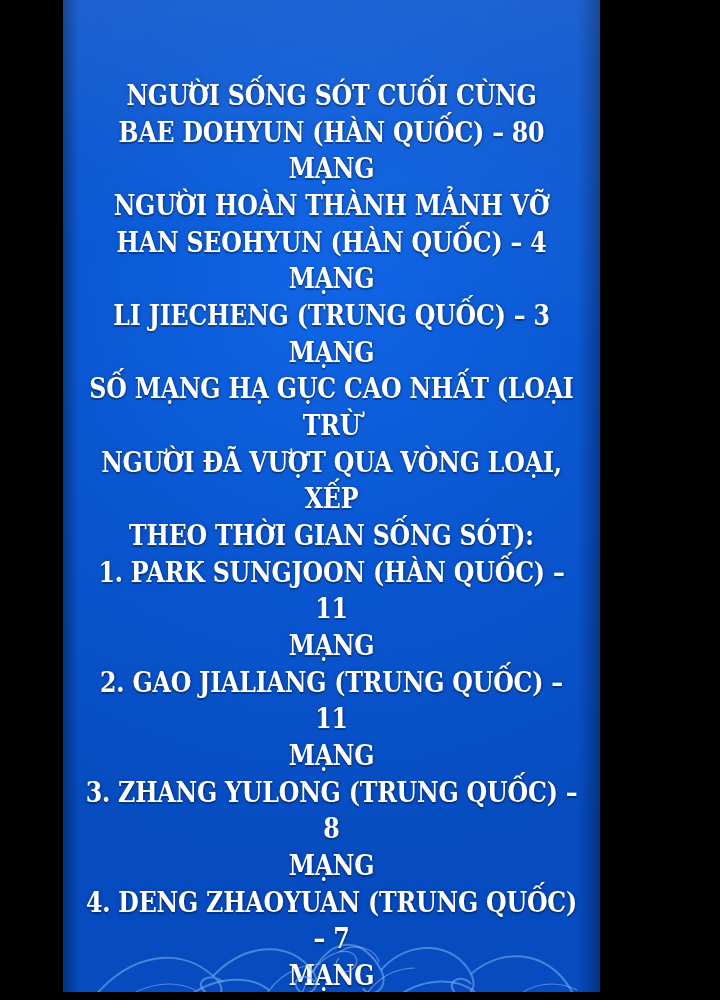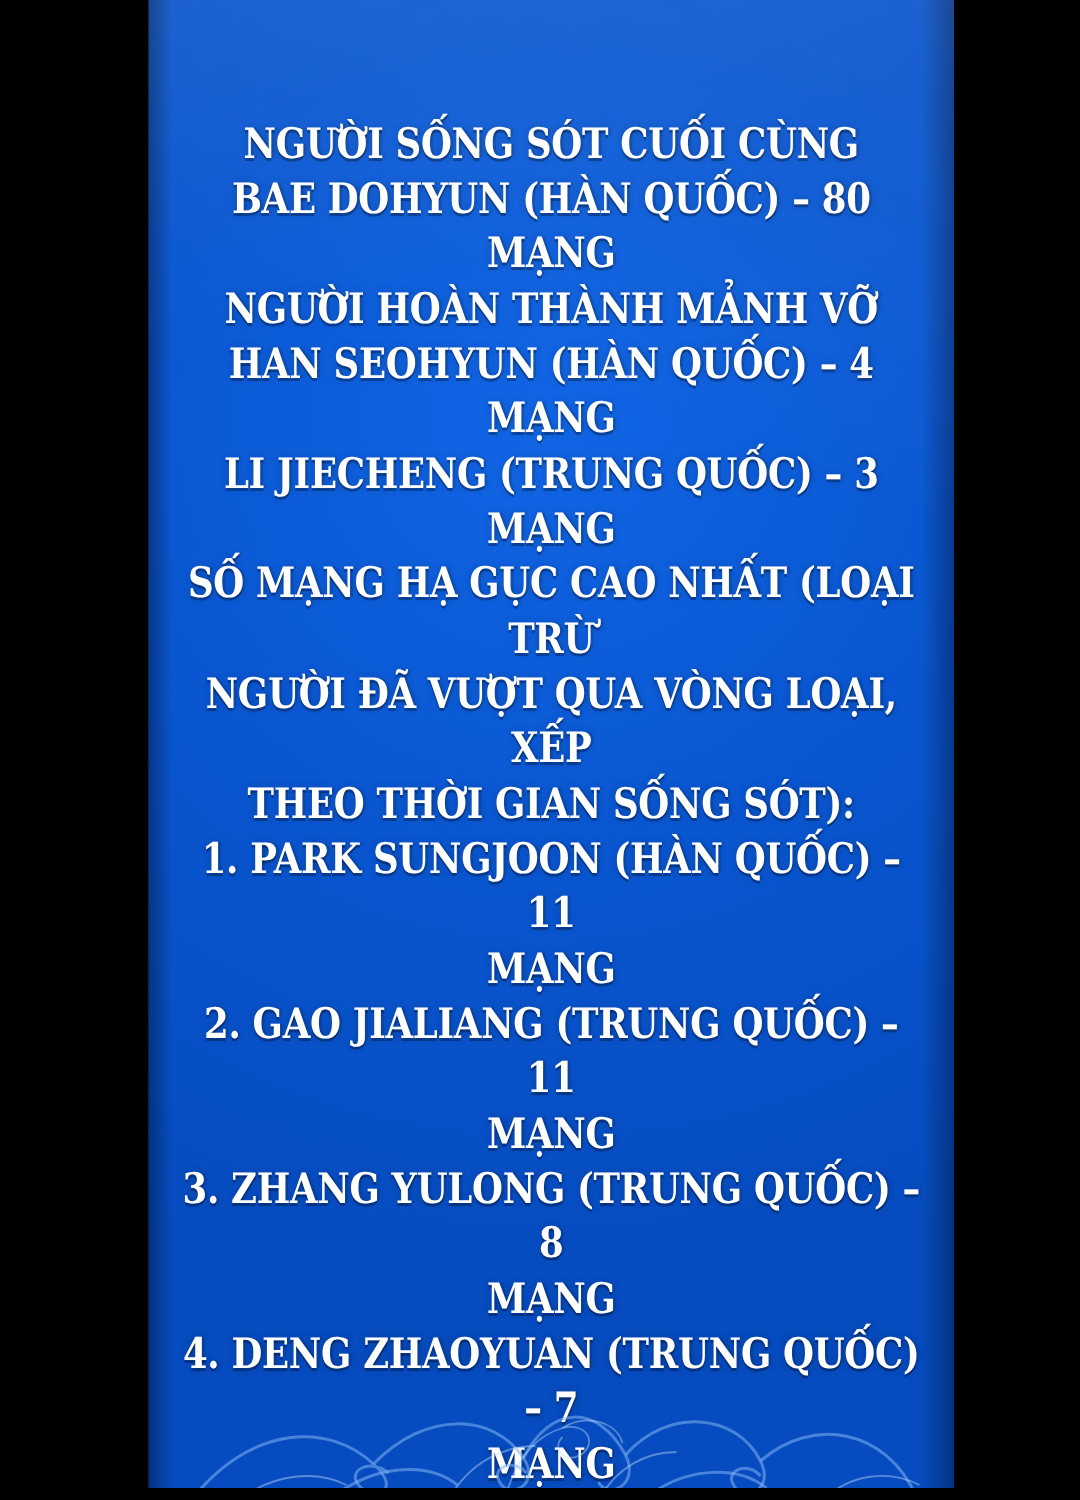--- a/index.html
+++ b/index.html
@@ -7,21 +7,20 @@
     padding: 0;
     background: #000000;
   }
   #page {
     position: relative;
     width: 616px;
     height: 1000px;
     background: #1d4ed8;
     overflow: hidden;
     font-family: "Liberation Sans", sans-serif;
-    margin-left: 36px;
   }
   
   .panel {
     position: absolute;
     left: 63px;
     top: 0;
     width: 537px;
     height: 1000px;
     background:
       radial-gradient(115% 60% at 50% 28%, #1166e6 0%, #0a57d2 45%, #064bbf 100%),

